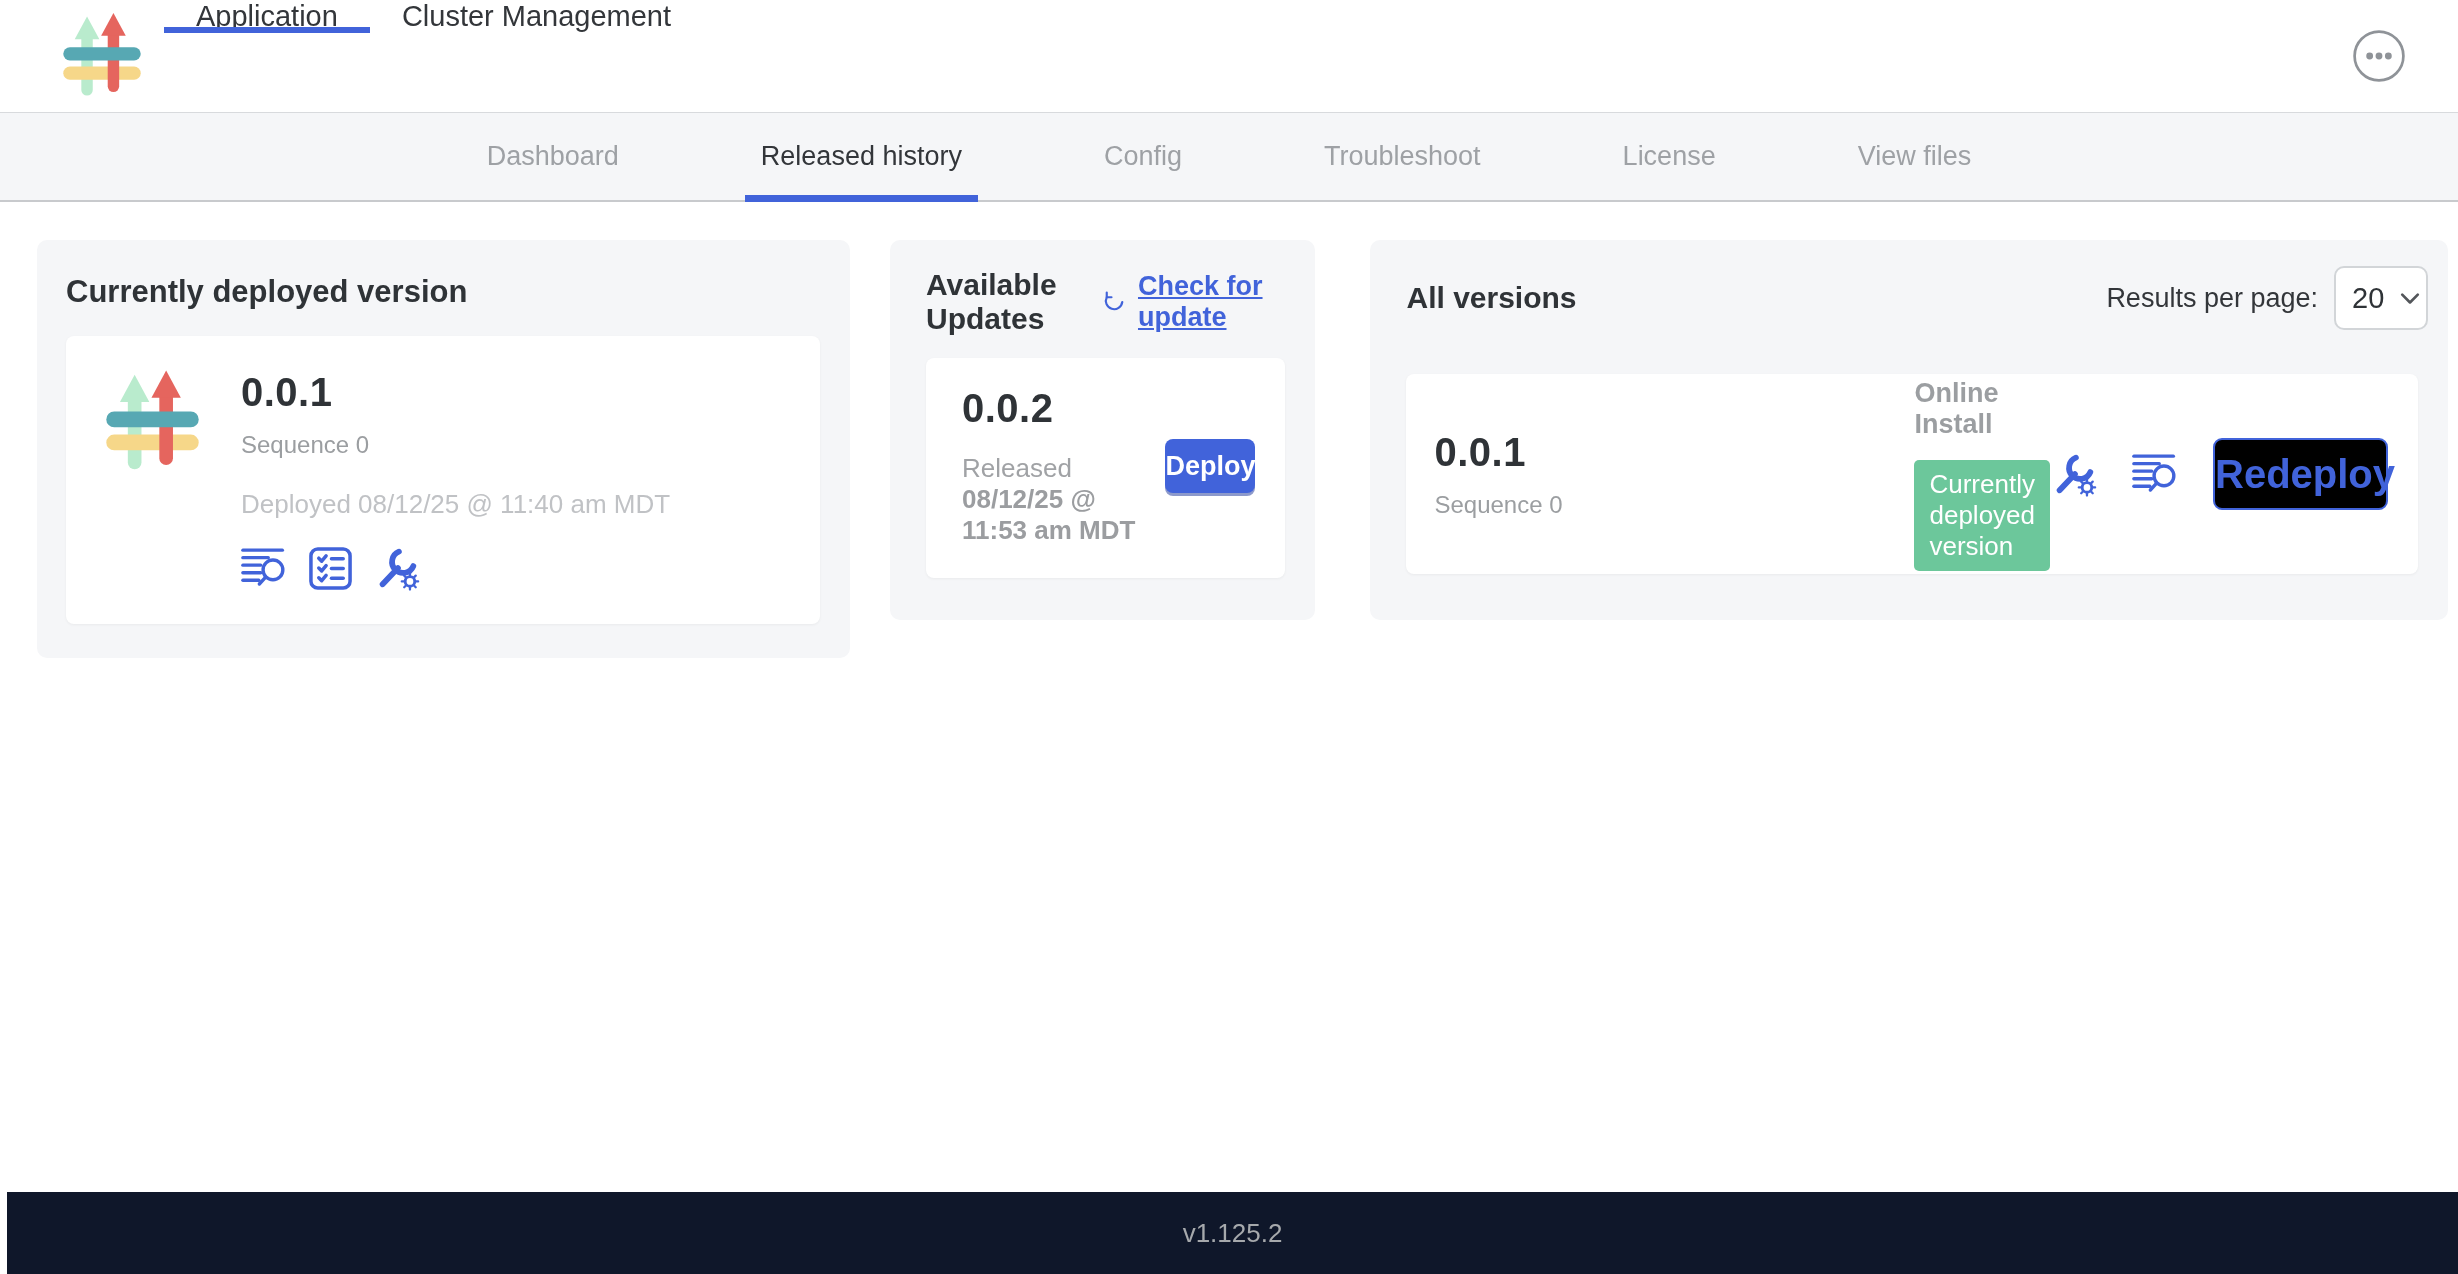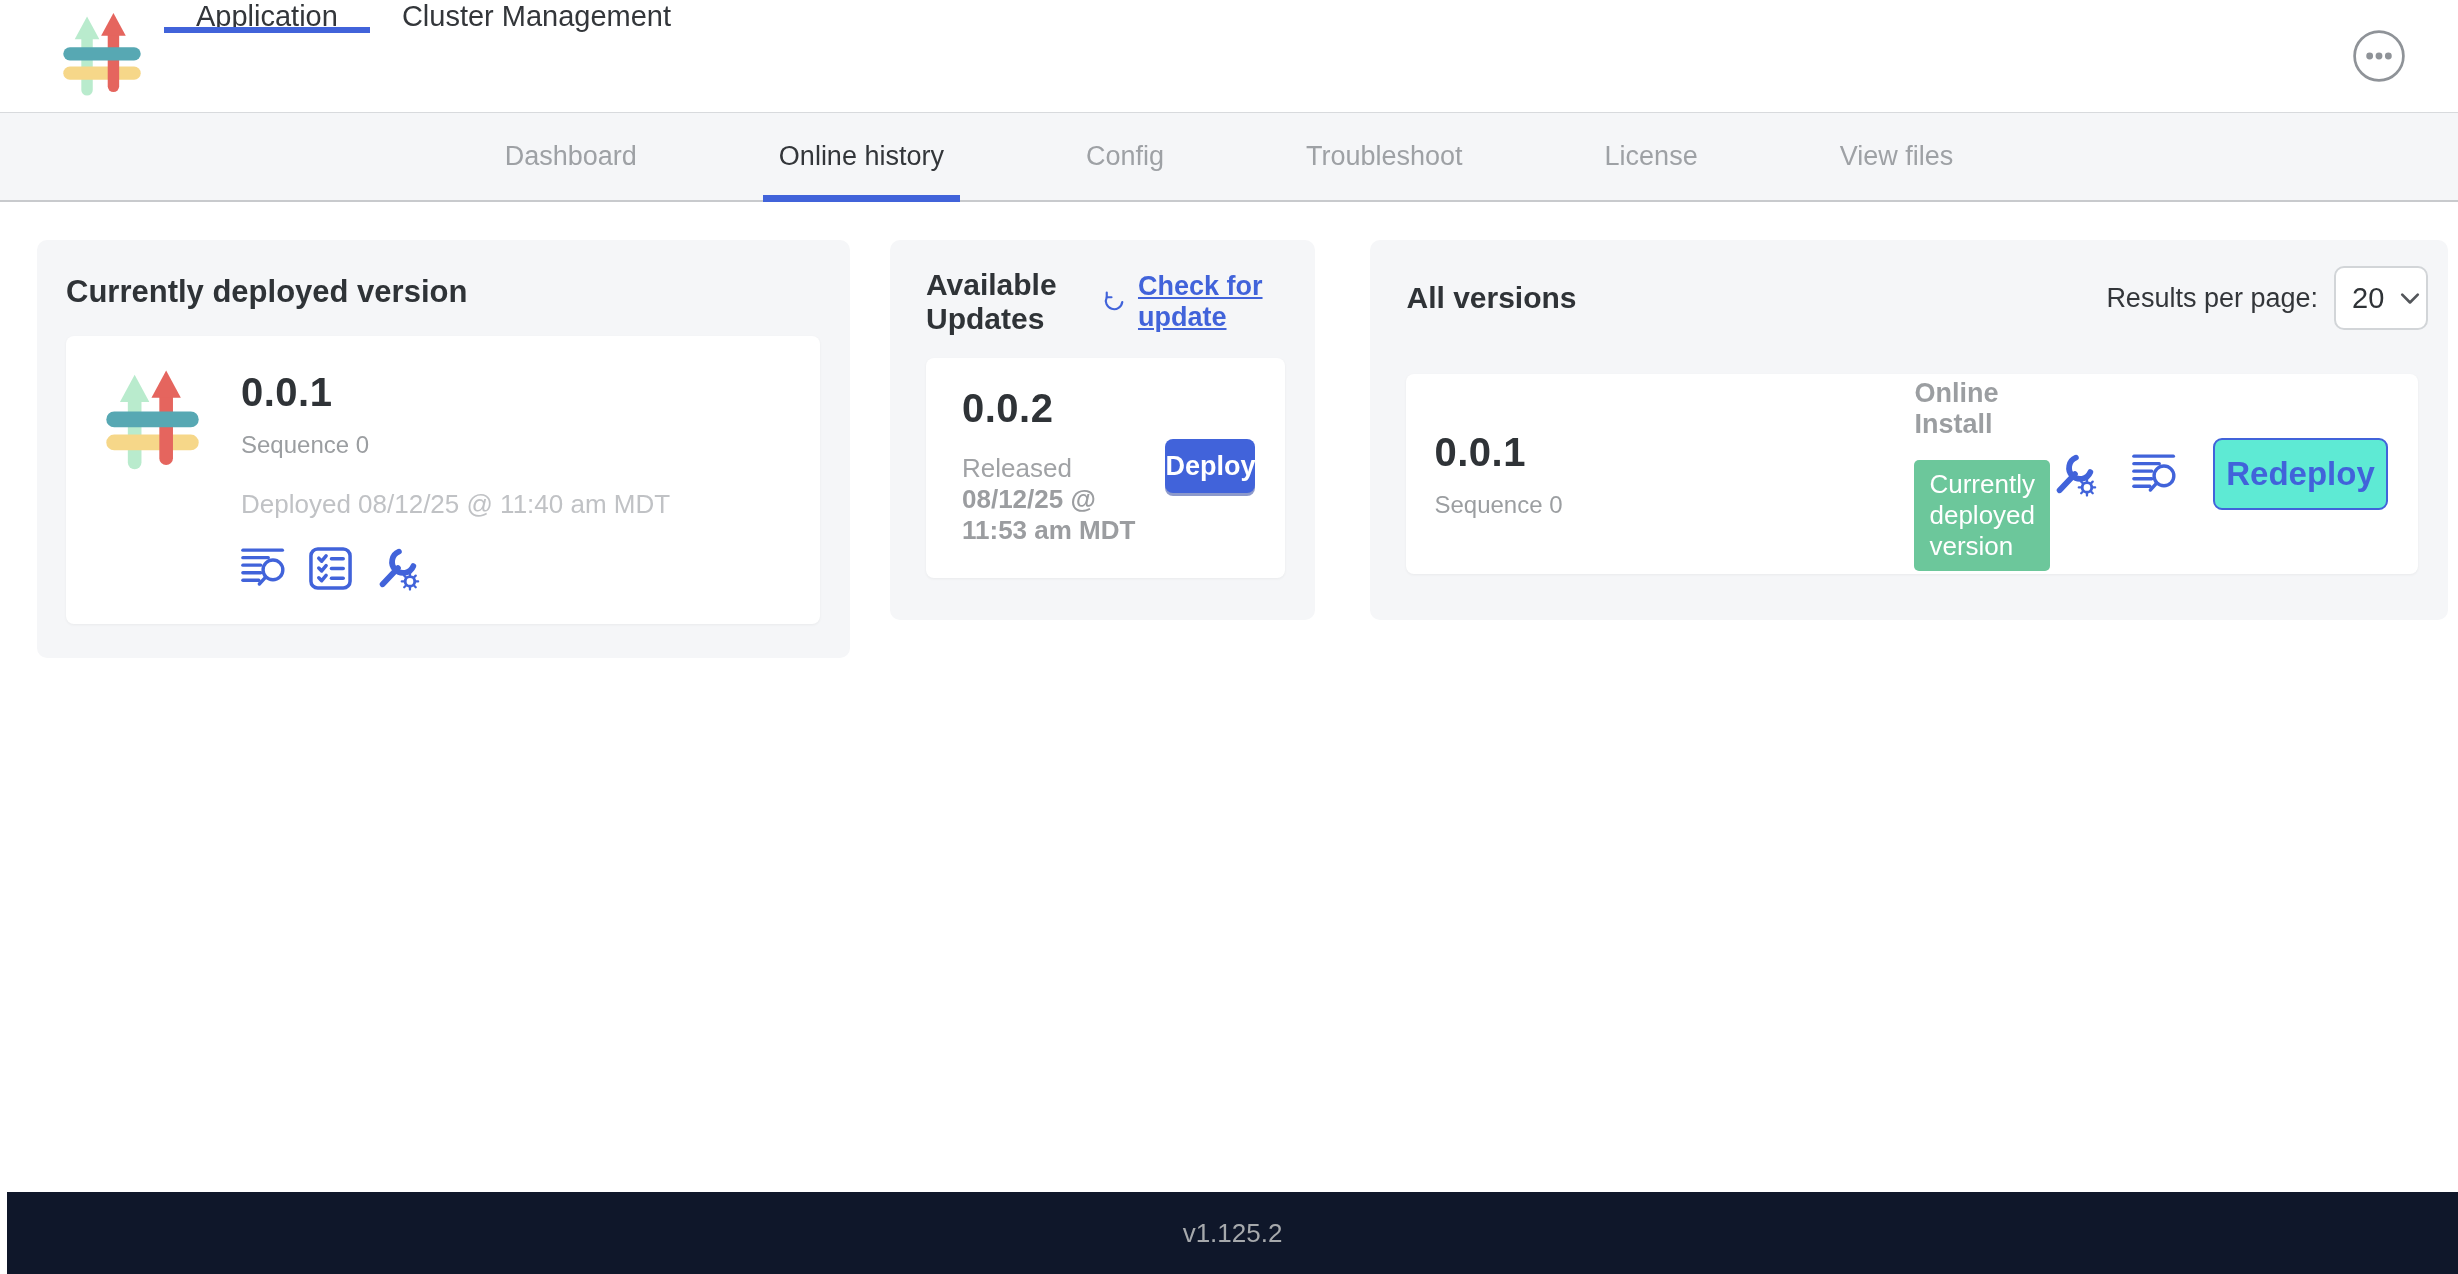--- a/index.html
+++ b/index.html
@@ -95,22 +95,22 @@
   }
   .vr-left { width:480px; }
   .vr-mid { flex:1; }
   .vr-install { font-size:27px; font-weight:600; color:#9b9ea1; }
   .vr-badge {
     display:inline-block; margin-top:20px; padding:9px 15px; border-radius:5px;
     background:#6CC79B; color:#ffffff; font-size:26px; font-weight:500;
   }
   .vr-actions { display:flex; align-items:center; gap:34px; }
   .redeploy-btn {
-    width:175px; height:72px; background:#5eead4; border:2px solid #4163DA; border-radius:9px;
-    color:#4163DA; font-size:33px; font-weight:700; cursor:pointer; font-family:inherit;
+    width:175px; height:72px; background:#000000; border:2px solid #4163DA; border-radius:9px;
+    color:#4163DA; font-size:40px; font-weight:700; cursor:pointer; font-family:inherit;
   }
 
   
   .footer {
     position:absolute; left:7px; right:0; bottom:0; height:82px; background:#0f172a;
     display:flex; align-items:center; justify-content:center;
   }
   .footer span { font-size:26px; color:#a6a9ac; }
 
   svg { display:block; }
@@ -147,21 +147,21 @@
       <circle cx="35" cy="26" r="3.3" fill="#8f9398"></circle>
     </svg>
   </div>
 </div>
 
 <div class="subnav">
   <div class="subnav-tab">
     <span>Dashboard</span>
   </div>
   <div class="subnav-tab active">
-    <span>Online history</span>
+    <span>Released history</span>
     <i class="tab-underline"></i>
   </div>
   <div class="subnav-tab">
     <span>Config</span>
   </div>
   <div class="subnav-tab">
     <span>Troubleshoot</span>
   </div>
   <div class="subnav-tab">
     <span>License</span>

